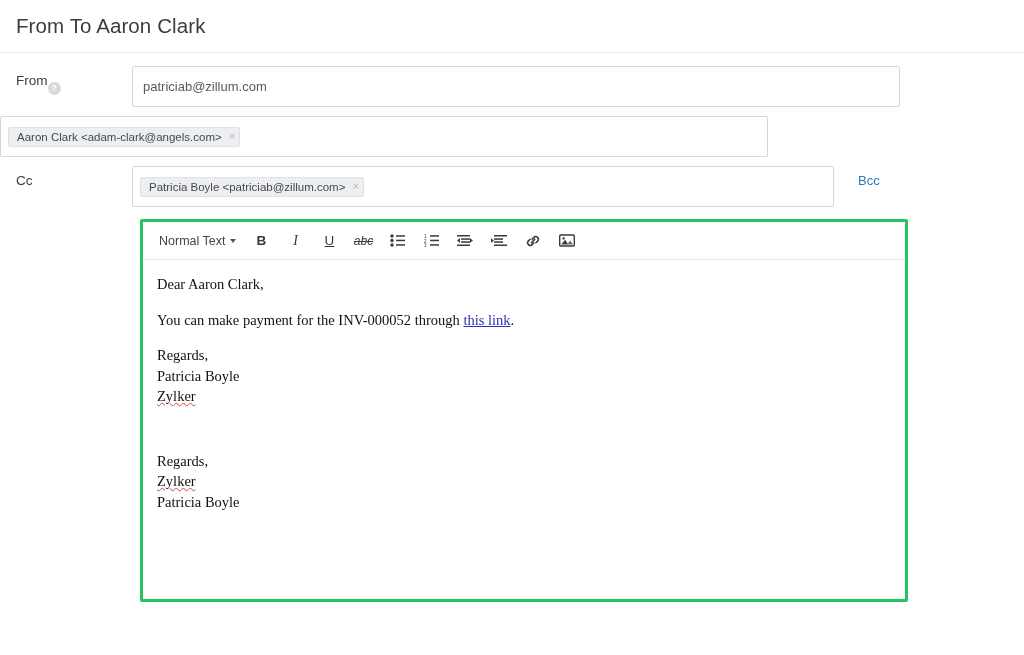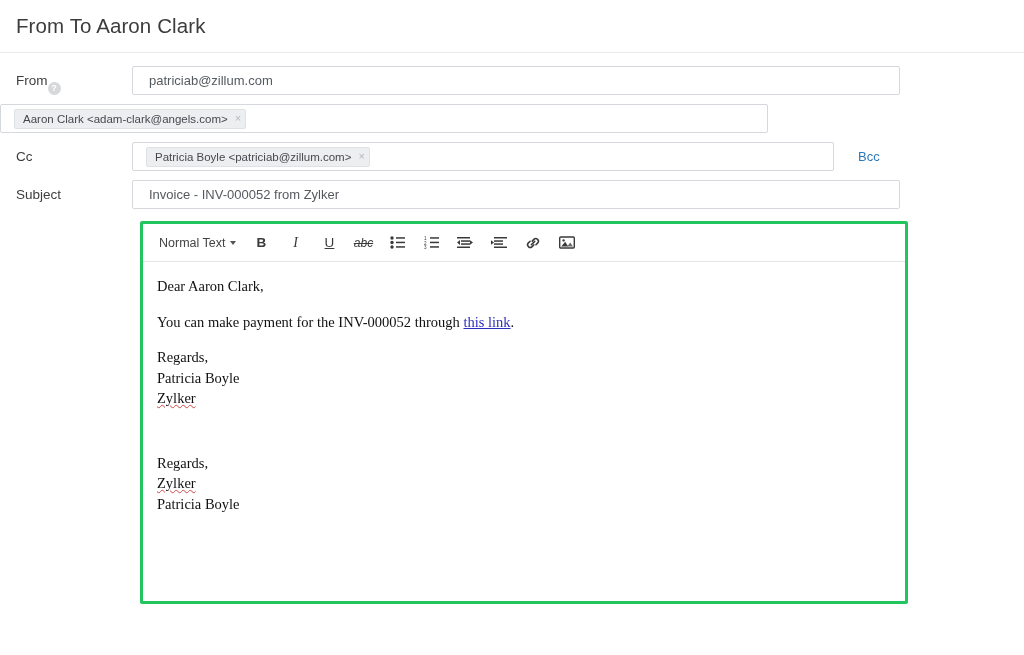--- a/index.html
+++ b/index.html
@@ -57,27 +57,27 @@
     background: #d6d8da;
     color: #ffffff;
     font-size: 9px;
     line-height: 13px;
     text-align: center;
     font-weight: bold;
     user-select: none;
   }
 
   .field-box {
-    height: 29px;
+    height: 41px;
     border: 1px solid #d5d8dc;
     border-radius: 2px;
     background: #fff;
     display: flex;
     align-items: center;
-    padding: 0 16px;
+    padding: 0 10px;
     font-size: 13px;
     color: #4a4a4a;
   }
   .field-wide { width: 768px; }
   .field-cc   { width: 702px; }
 
   .field-text {
     font-size: 13px;
     color: #555a5f;
   }
@@ -244,28 +244,20 @@
     </div>
     <div class="field-box field-cc">
       <span class="chip">
         <span>Patricia Boyle &lt;patriciab@zillum.com&gt;</span>
         <span class="chip-close">×</span>
       </span>
     </div>
     <span class="bcc-link">Bcc</span>
   </div>
 
-  <div class="form-row">
-    <div class="form-label">
-      <span>Subject</span>
-    </div>
-    <div class="field-box field-wide">
-      <span class="field-text">Invoice - INV-000052 from Zylker</span>
-    </div>
-  </div>
 
   <div class="editor-row">
     <div class="editor-spacer"></div>
     <div class="editor-wrap">
 
       <div class="editor-toolbar">
         <div class="tb-style">
           <span>Normal Text</span>
           <span class="caret"></span>
         </div>

